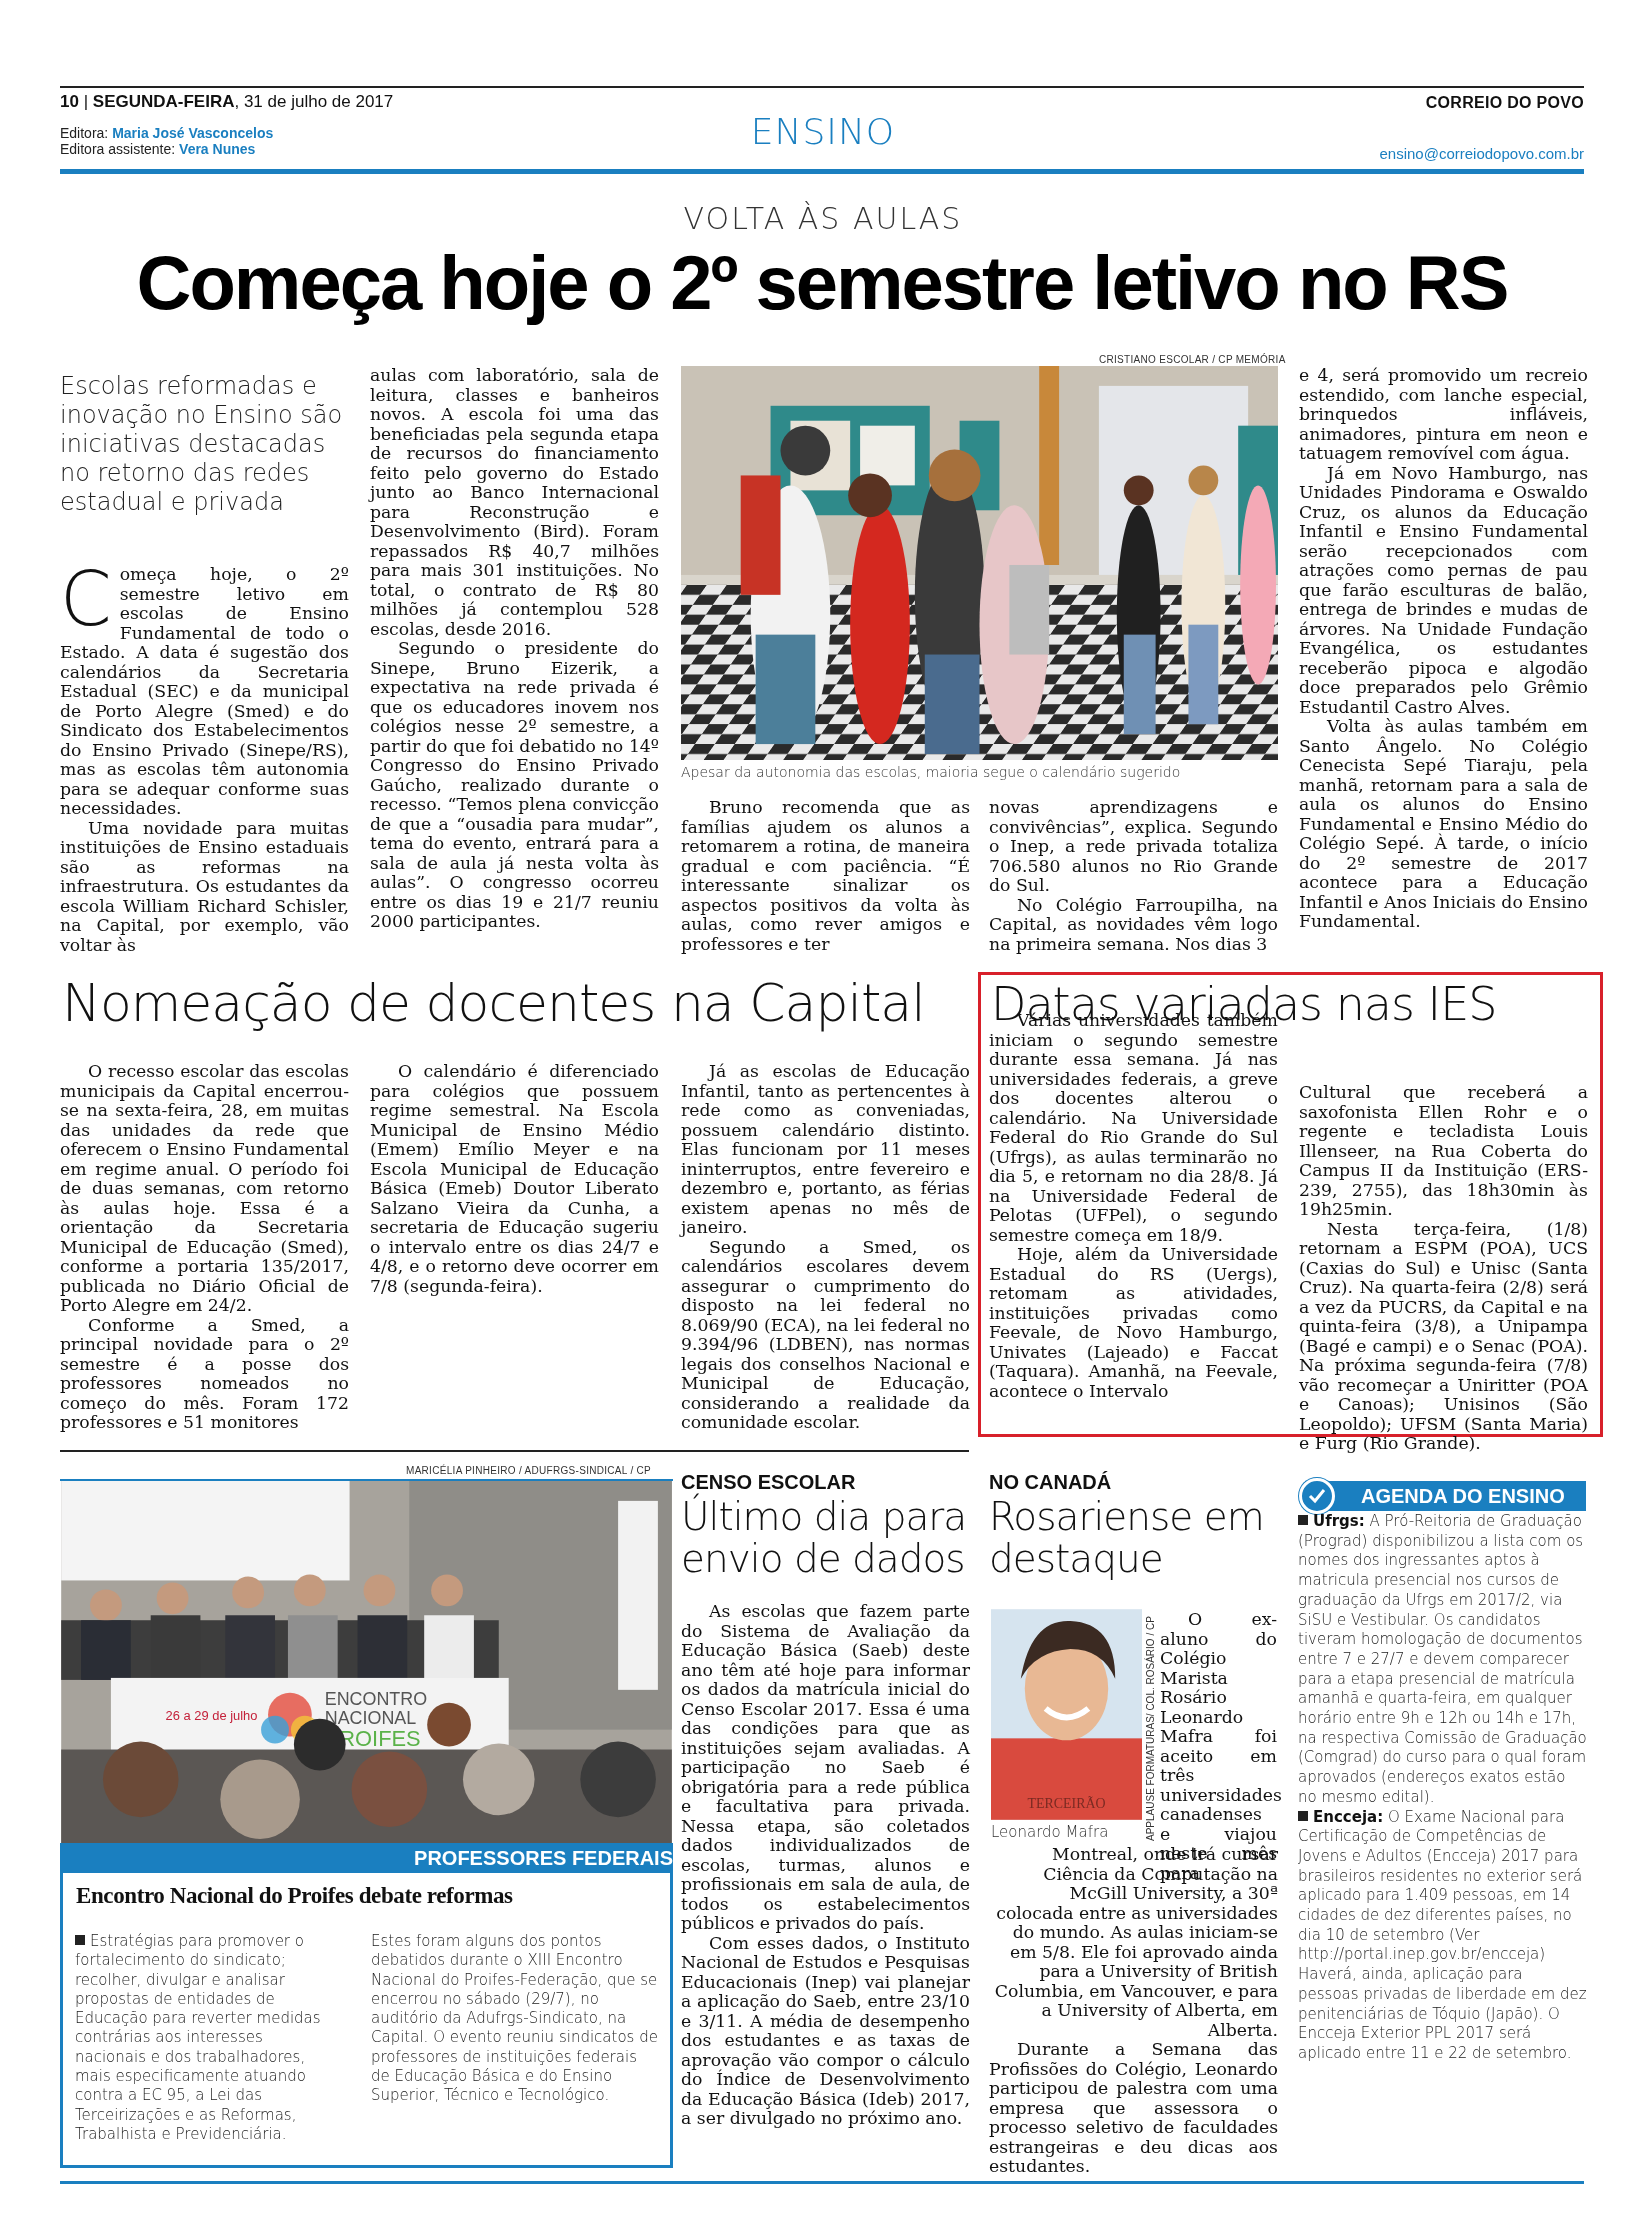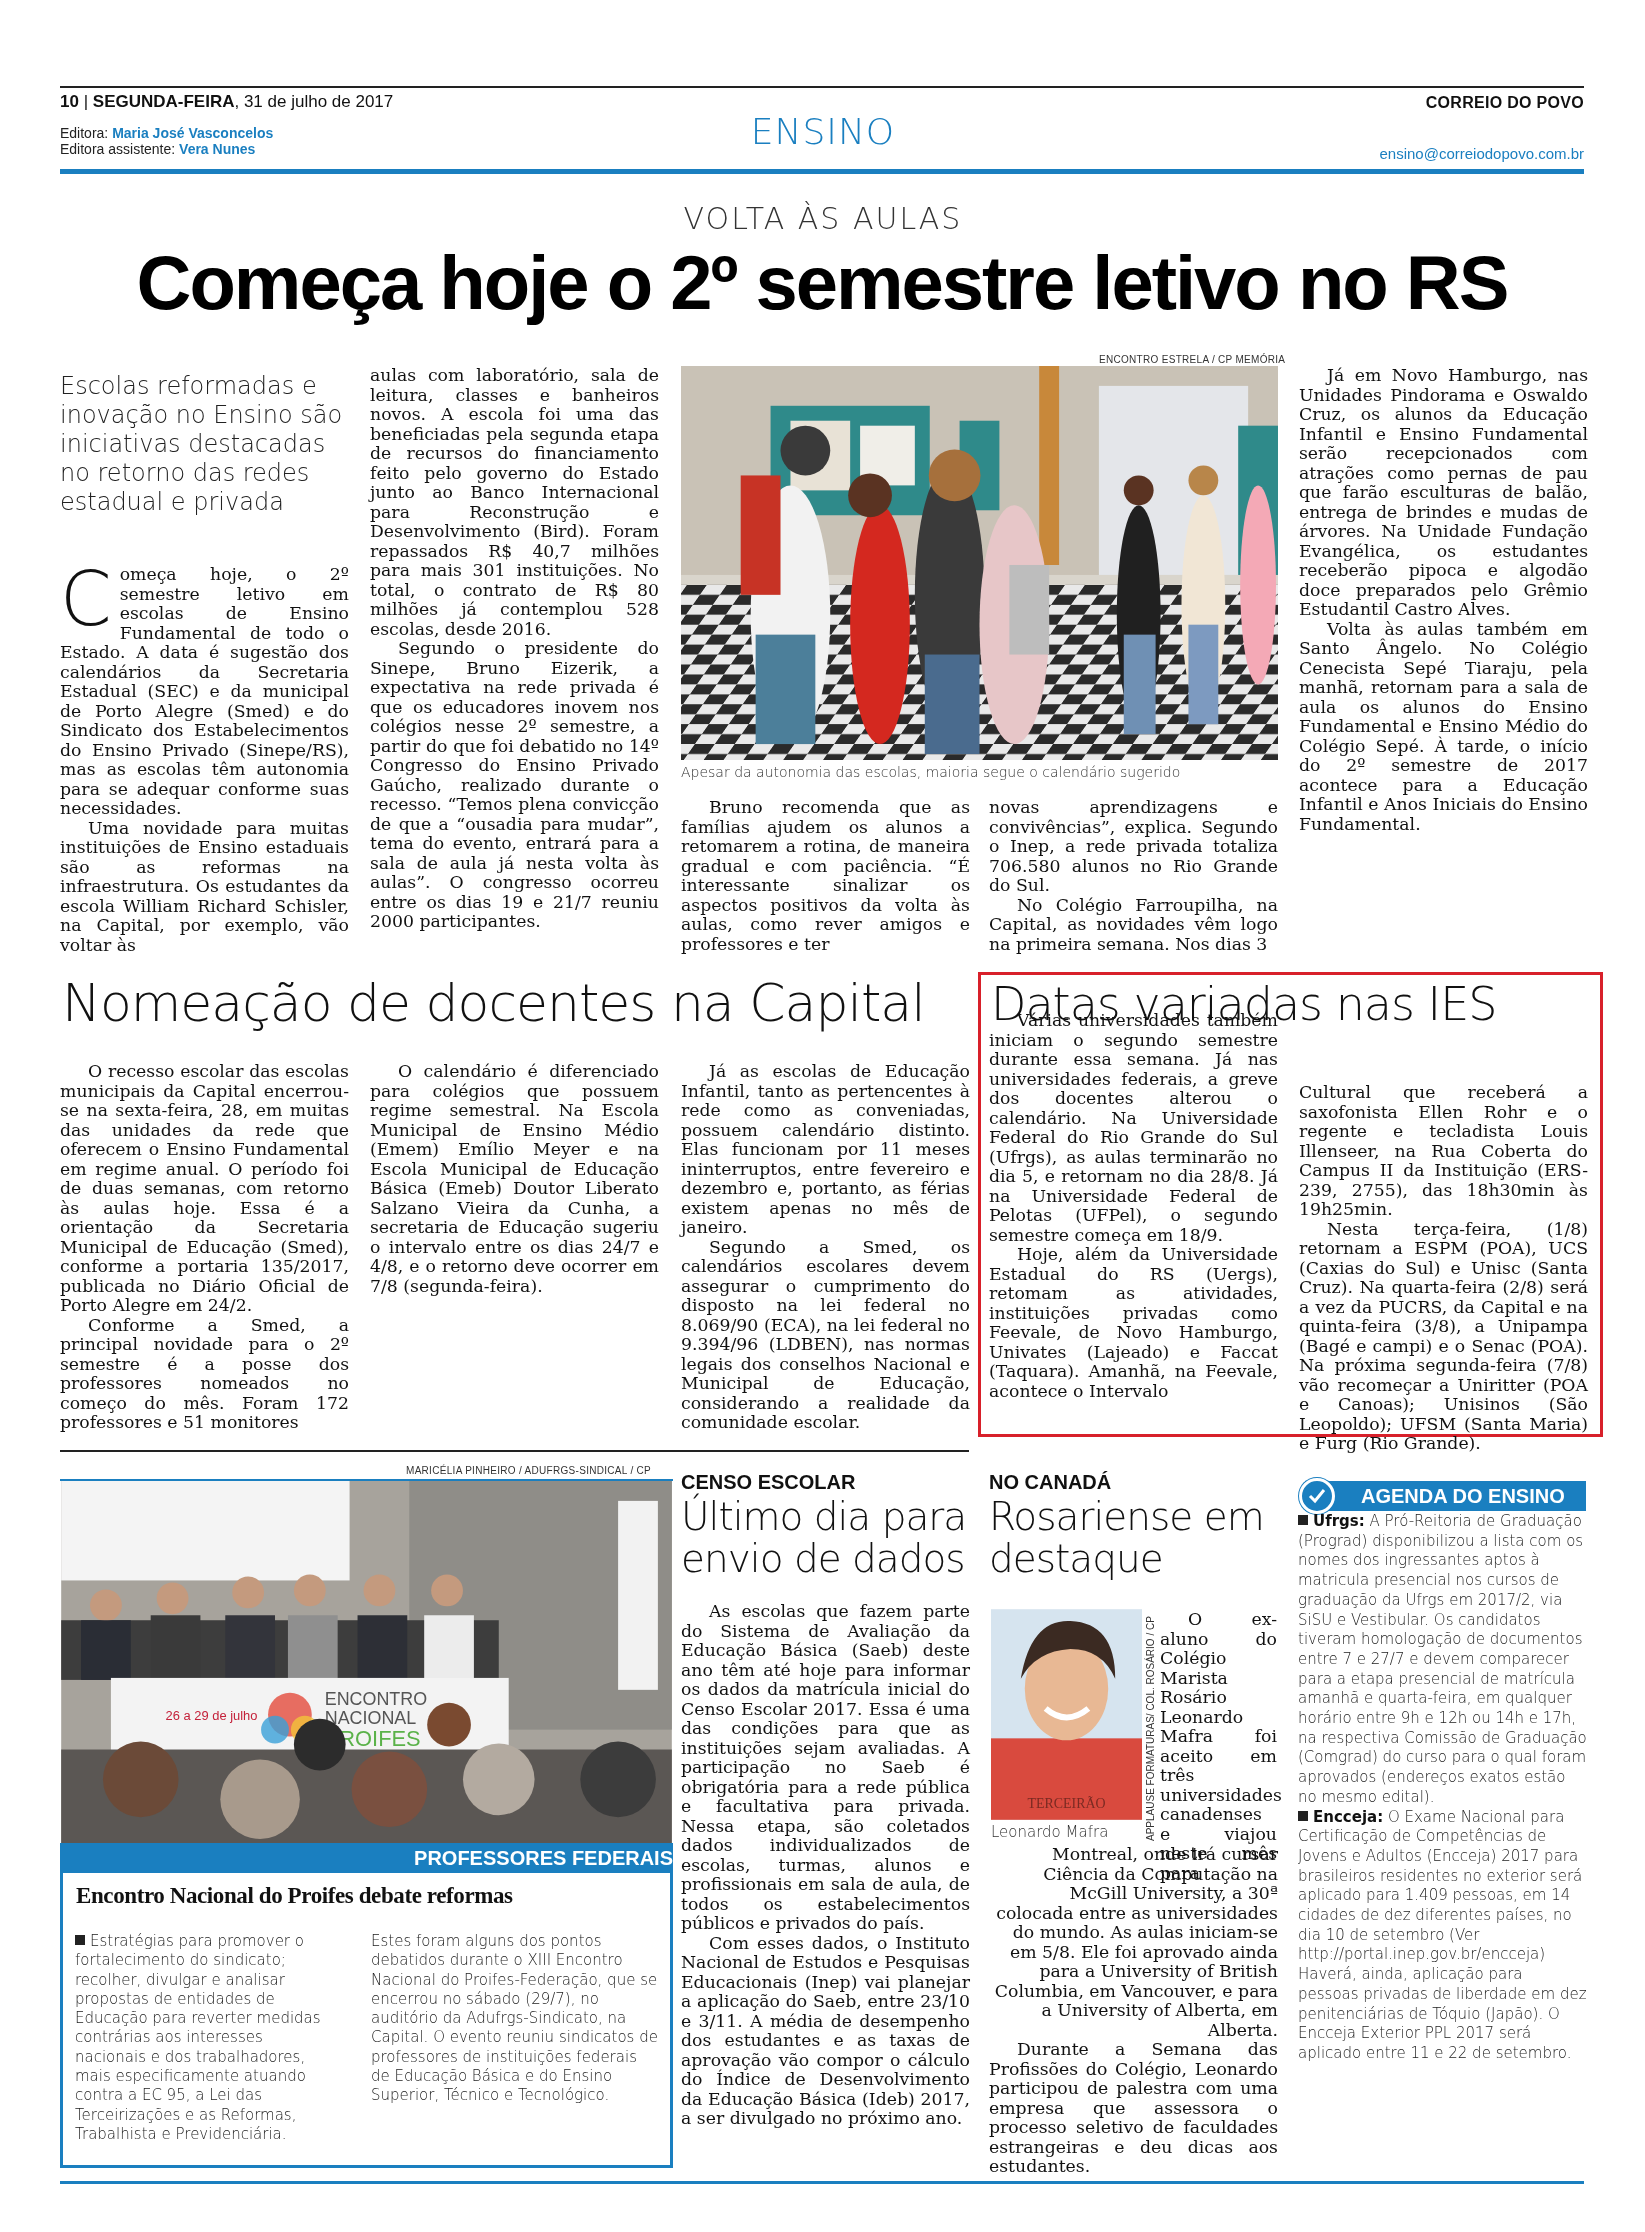--- a/index.html
+++ b/index.html
@@ -75,21 +75,21 @@
 <div class="col" style="left:60px; top:565px; width:289px;">
   <p class="noindent"><span class="dropcap">C</span><span>omeça hoje, o 2º semestre letivo em escolas de Ensino Fundamental de todo o Estado. A data é sugestão dos calendários da Secretaria Estadual (SEC) e da municipal de Porto Alegre (Smed) e do Sindicato dos Estabelecimentos do Ensino Privado (Sinepe/RS), mas as escolas têm autonomia para se adequar conforme suas necessidades.</span></p>
   <p>Uma novidade para muitas instituições de Ensino estaduais são as reformas na infraestrutura. Os estudantes da escola William Richard Schisler, na Capital, por exemplo, vão voltar às</p>
 </div>
 
 <div class="col" style="left:370px; top:366px; width:289px;">
   <p class="noindent">aulas com laboratório, sala de leitura, classes e banheiros novos. A escola foi uma das beneficiadas pela segunda etapa de recursos do financiamento feito pelo governo do Estado junto ao Banco Internacional para Reconstrução e Desenvolvimento (Bird). Foram repassados R$ 40,7 milhões para mais 301 instituições. No total, o contrato de R$ 80 milhões já contemplou 528 escolas, desde 2016.</p>
   <p>Segundo o presidente do Sinepe, Bruno Eizerik, a expectativa na rede privada é que os educadores inovem nos colégios nesse 2º semestre, a partir do que foi debatido no 14º Congresso do Ensino Privado Gaúcho, realizado durante o recesso. “Temos plena convicção de que a “ousadia para mudar”, tema do evento, entrará para a sala de aula já nesta volta às aulas”. O congresso ocorreu entre os dias 19 e 21/7 reuniu 2000 participantes.</p>
 </div>
 
-<div class="photo-credit" style="left:1099px; top:354px;">ENCONTRO ESTRELA / CP MEMÓRIA</div>
+<div class="photo-credit" style="left:1099px; top:354px;">CRISTIANO ESCOLAR / CP MEMÓRIA</div>
 <div class="photo" style="left:681px; top:366px; width:597px; height:394px;">
   <svg width="597" height="394" viewBox="0 0 600 396">
     <defs>
       <pattern id="checker" width="40" height="20" patternUnits="userSpaceOnUse" patternTransform="skewX(-35)">
         <rect width="40" height="20" fill="#e9e9e9"></rect>
         <rect width="20" height="10" fill="#2a2a2a"></rect>
         <rect x="20" y="10" width="20" height="10" fill="#2a2a2a"></rect>
       </pattern>
     </defs>
     <rect width="600" height="396" fill="#d9d5cc"></rect>
@@ -126,20 +126,21 @@
 
 <div class="col" style="left:681px; top:798px; width:289px;">
   <p>Bruno recomenda que as famílias ajudem os alunos a retomarem a rotina, de maneira gradual e com paciência. “É interessante sinalizar os aspectos positivos da volta às aulas, como rever amigos e professores e ter</p>
 </div>
 <div class="col" style="left:989px; top:798px; width:289px;">
   <p class="noindent">novas aprendizagens e convivências”, explica. Segundo o Inep, a rede privada totaliza 706.580 alunos no Rio Grande do Sul.</p>
   <p>No Colégio Farroupilha, na Capital, as novidades vêm logo na primeira semana. Nos dias 3</p>
 </div>
 
 <div class="col" style="left:1299px; top:366px; width:289px;">
+  <p class="noindent">e 4, será promovido um recreio estendido, com lanche especial, brinquedos infláveis, animadores, pintura em neon e tatuagem removível com água.</p>
   <p>Já em Novo Hamburgo, nas Unidades Pindorama e Oswaldo Cruz, os alunos da Educação Infantil e Ensino Fundamental serão recepcionados com atrações como pernas de pau que farão esculturas de balão, entrega de brindes e mudas de árvores. Na Unidade Fundação Evangélica, os estudantes receberão pipoca e algodão doce preparados pelo Grêmio Estudantil Castro Alves.</p>
   <p>Volta às aulas também em Santo Ângelo. No Colégio Cenecista Sepé Tiaraju, pela manhã, retornam para a sala de aula os alunos do Ensino Fundamental e Ensino Médio do Colégio Sepé. À tarde, o início do 2º semestre de 2017 acontece para a Educação Infantil e Anos Iniciais do Ensino Fundamental.</p>
 </div>
 
 <div class="sub-headline" style="left:62px; top:973px; font-size:52px; letter-spacing:-1px;">Nomeação de docentes na Capital</div>
 
 <div class="col" style="left:60px; top:1062px; width:289px;">
   <p>O recesso escolar das escolas municipais da Capital encerrou-se na sexta-feira, 28, em muitas das unidades da rede que oferecem o Ensino Fundamental em regime anual. O período foi de duas semanas, com retorno às aulas hoje. Essa é a orientação da Secretaria Municipal de Educação (Smed), conforme a portaria 135/2017, publicada no Diário Oficial de Porto Alegre em 24/2.</p>
   <p>Conforme a Smed, a principal novidade para o 2º semestre é a posse dos professores nomeados no começo do mês. Foram 172 professores e 51 monitores</p>
 </div>

